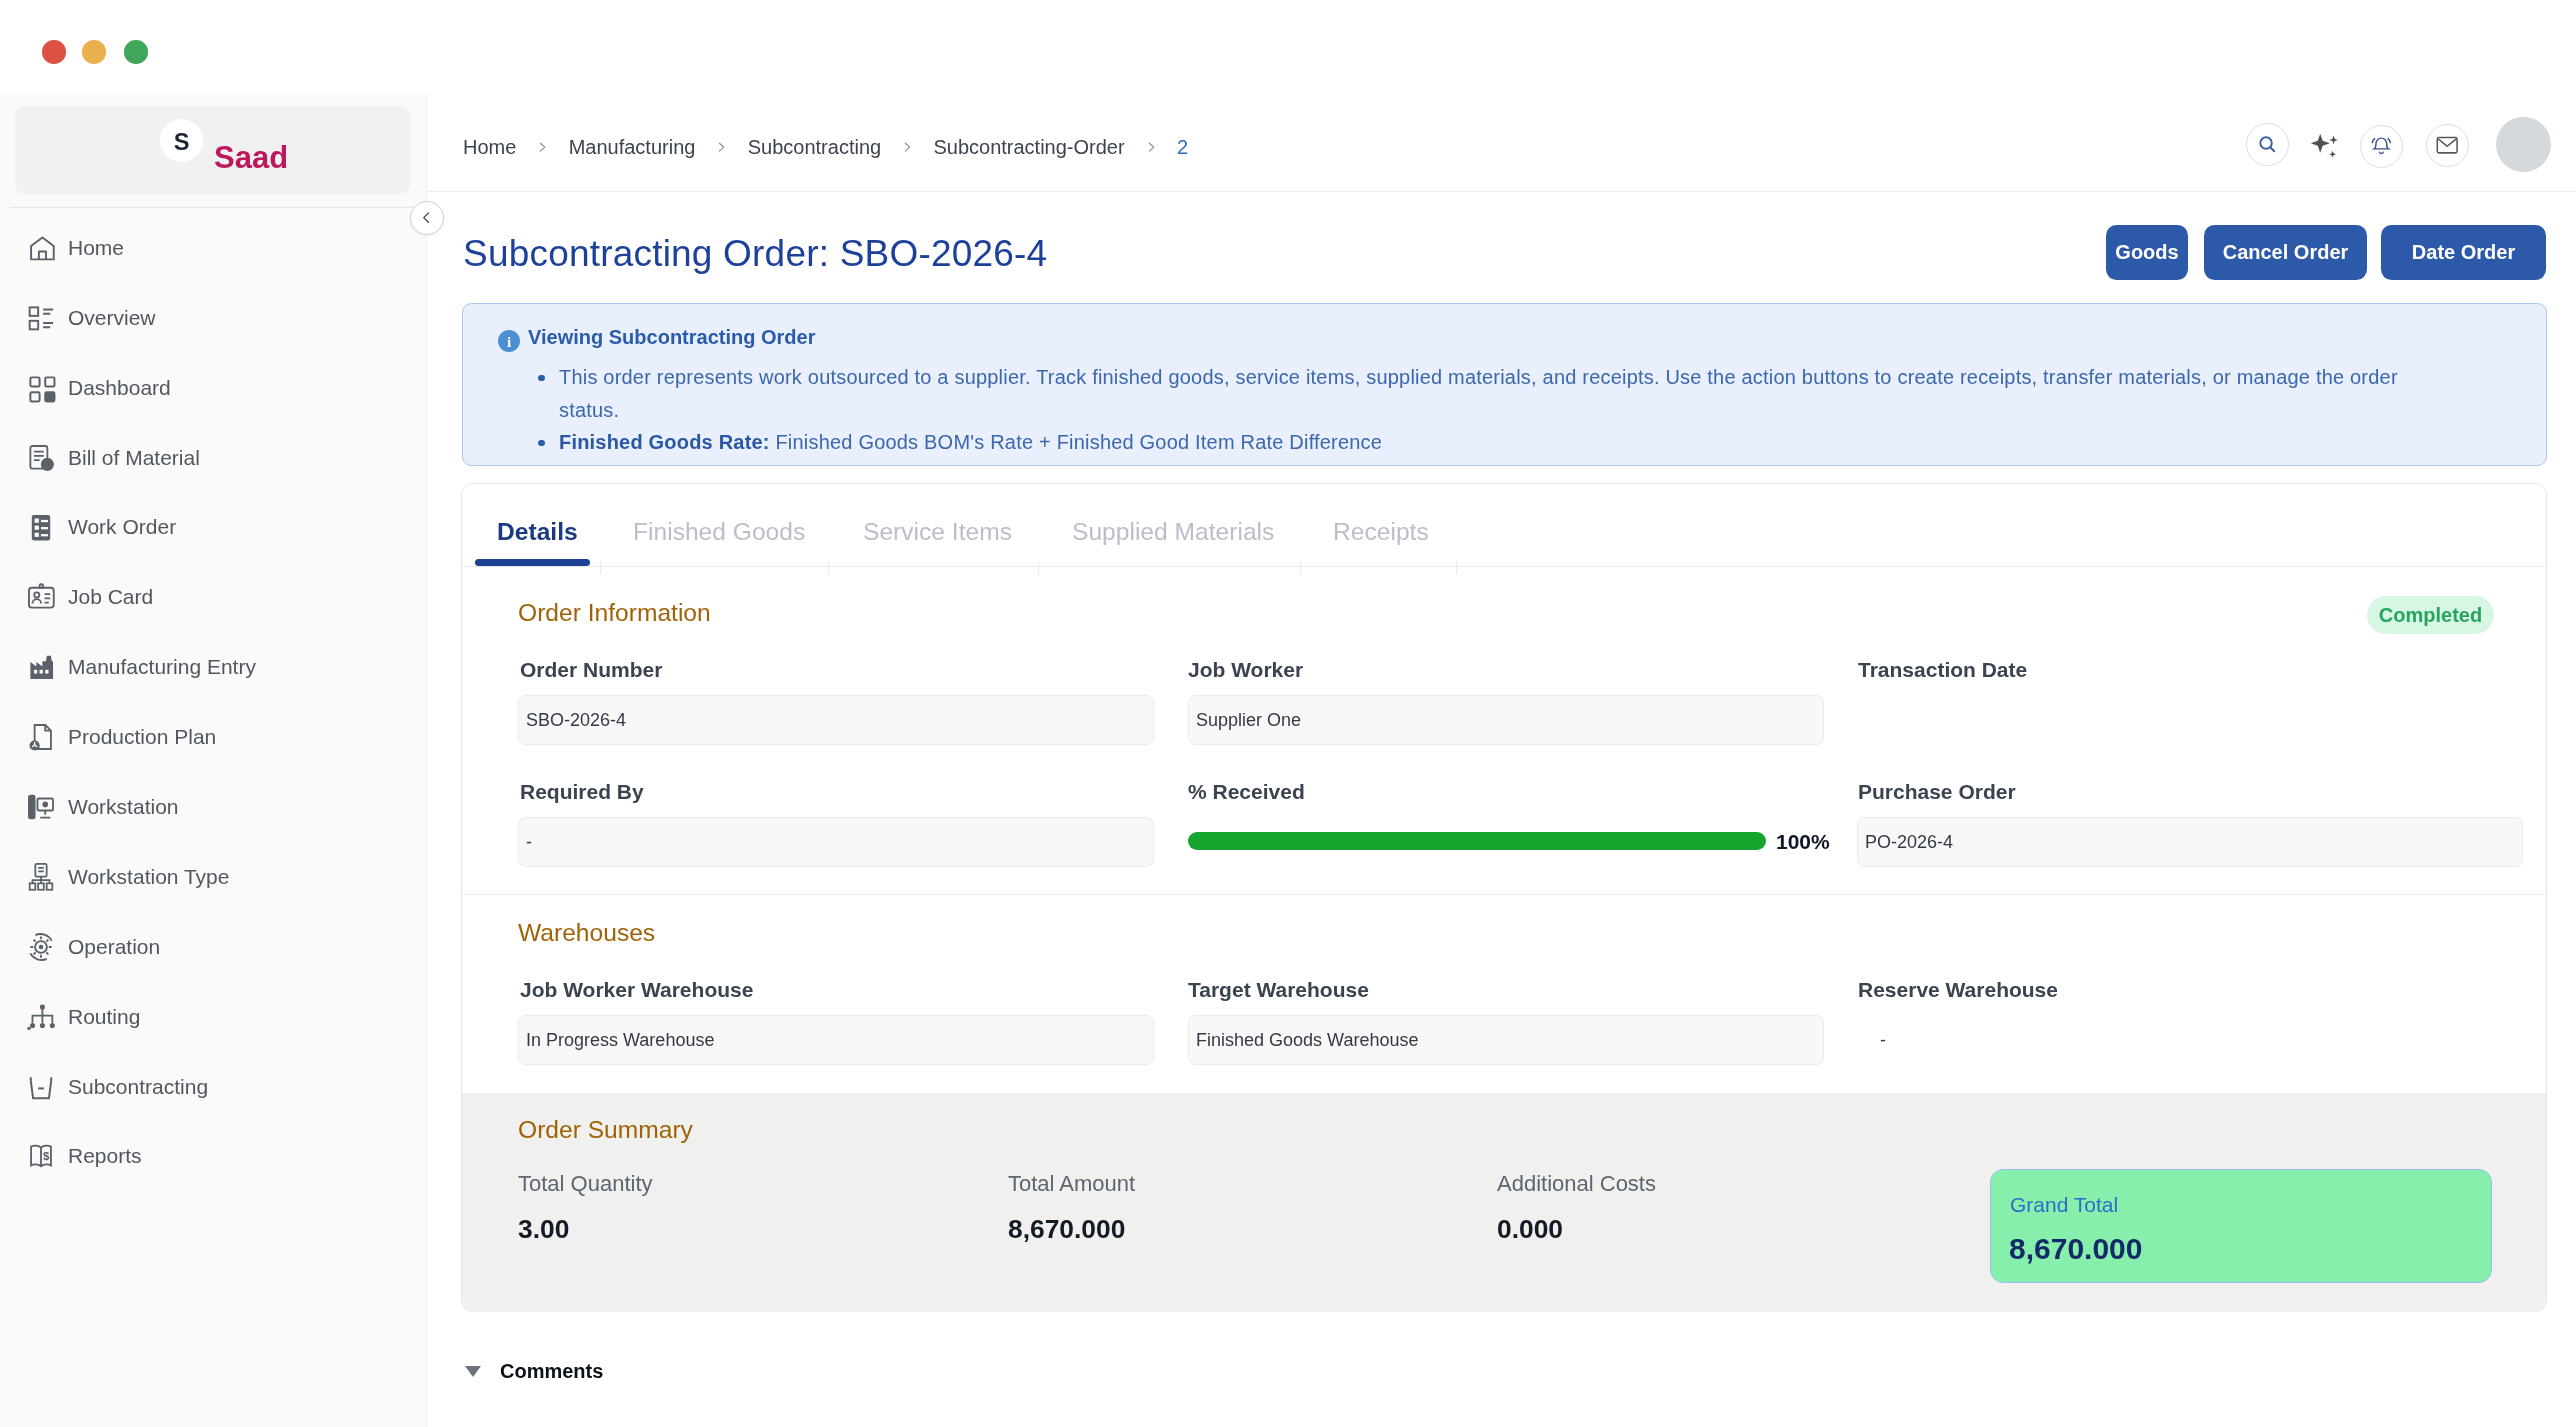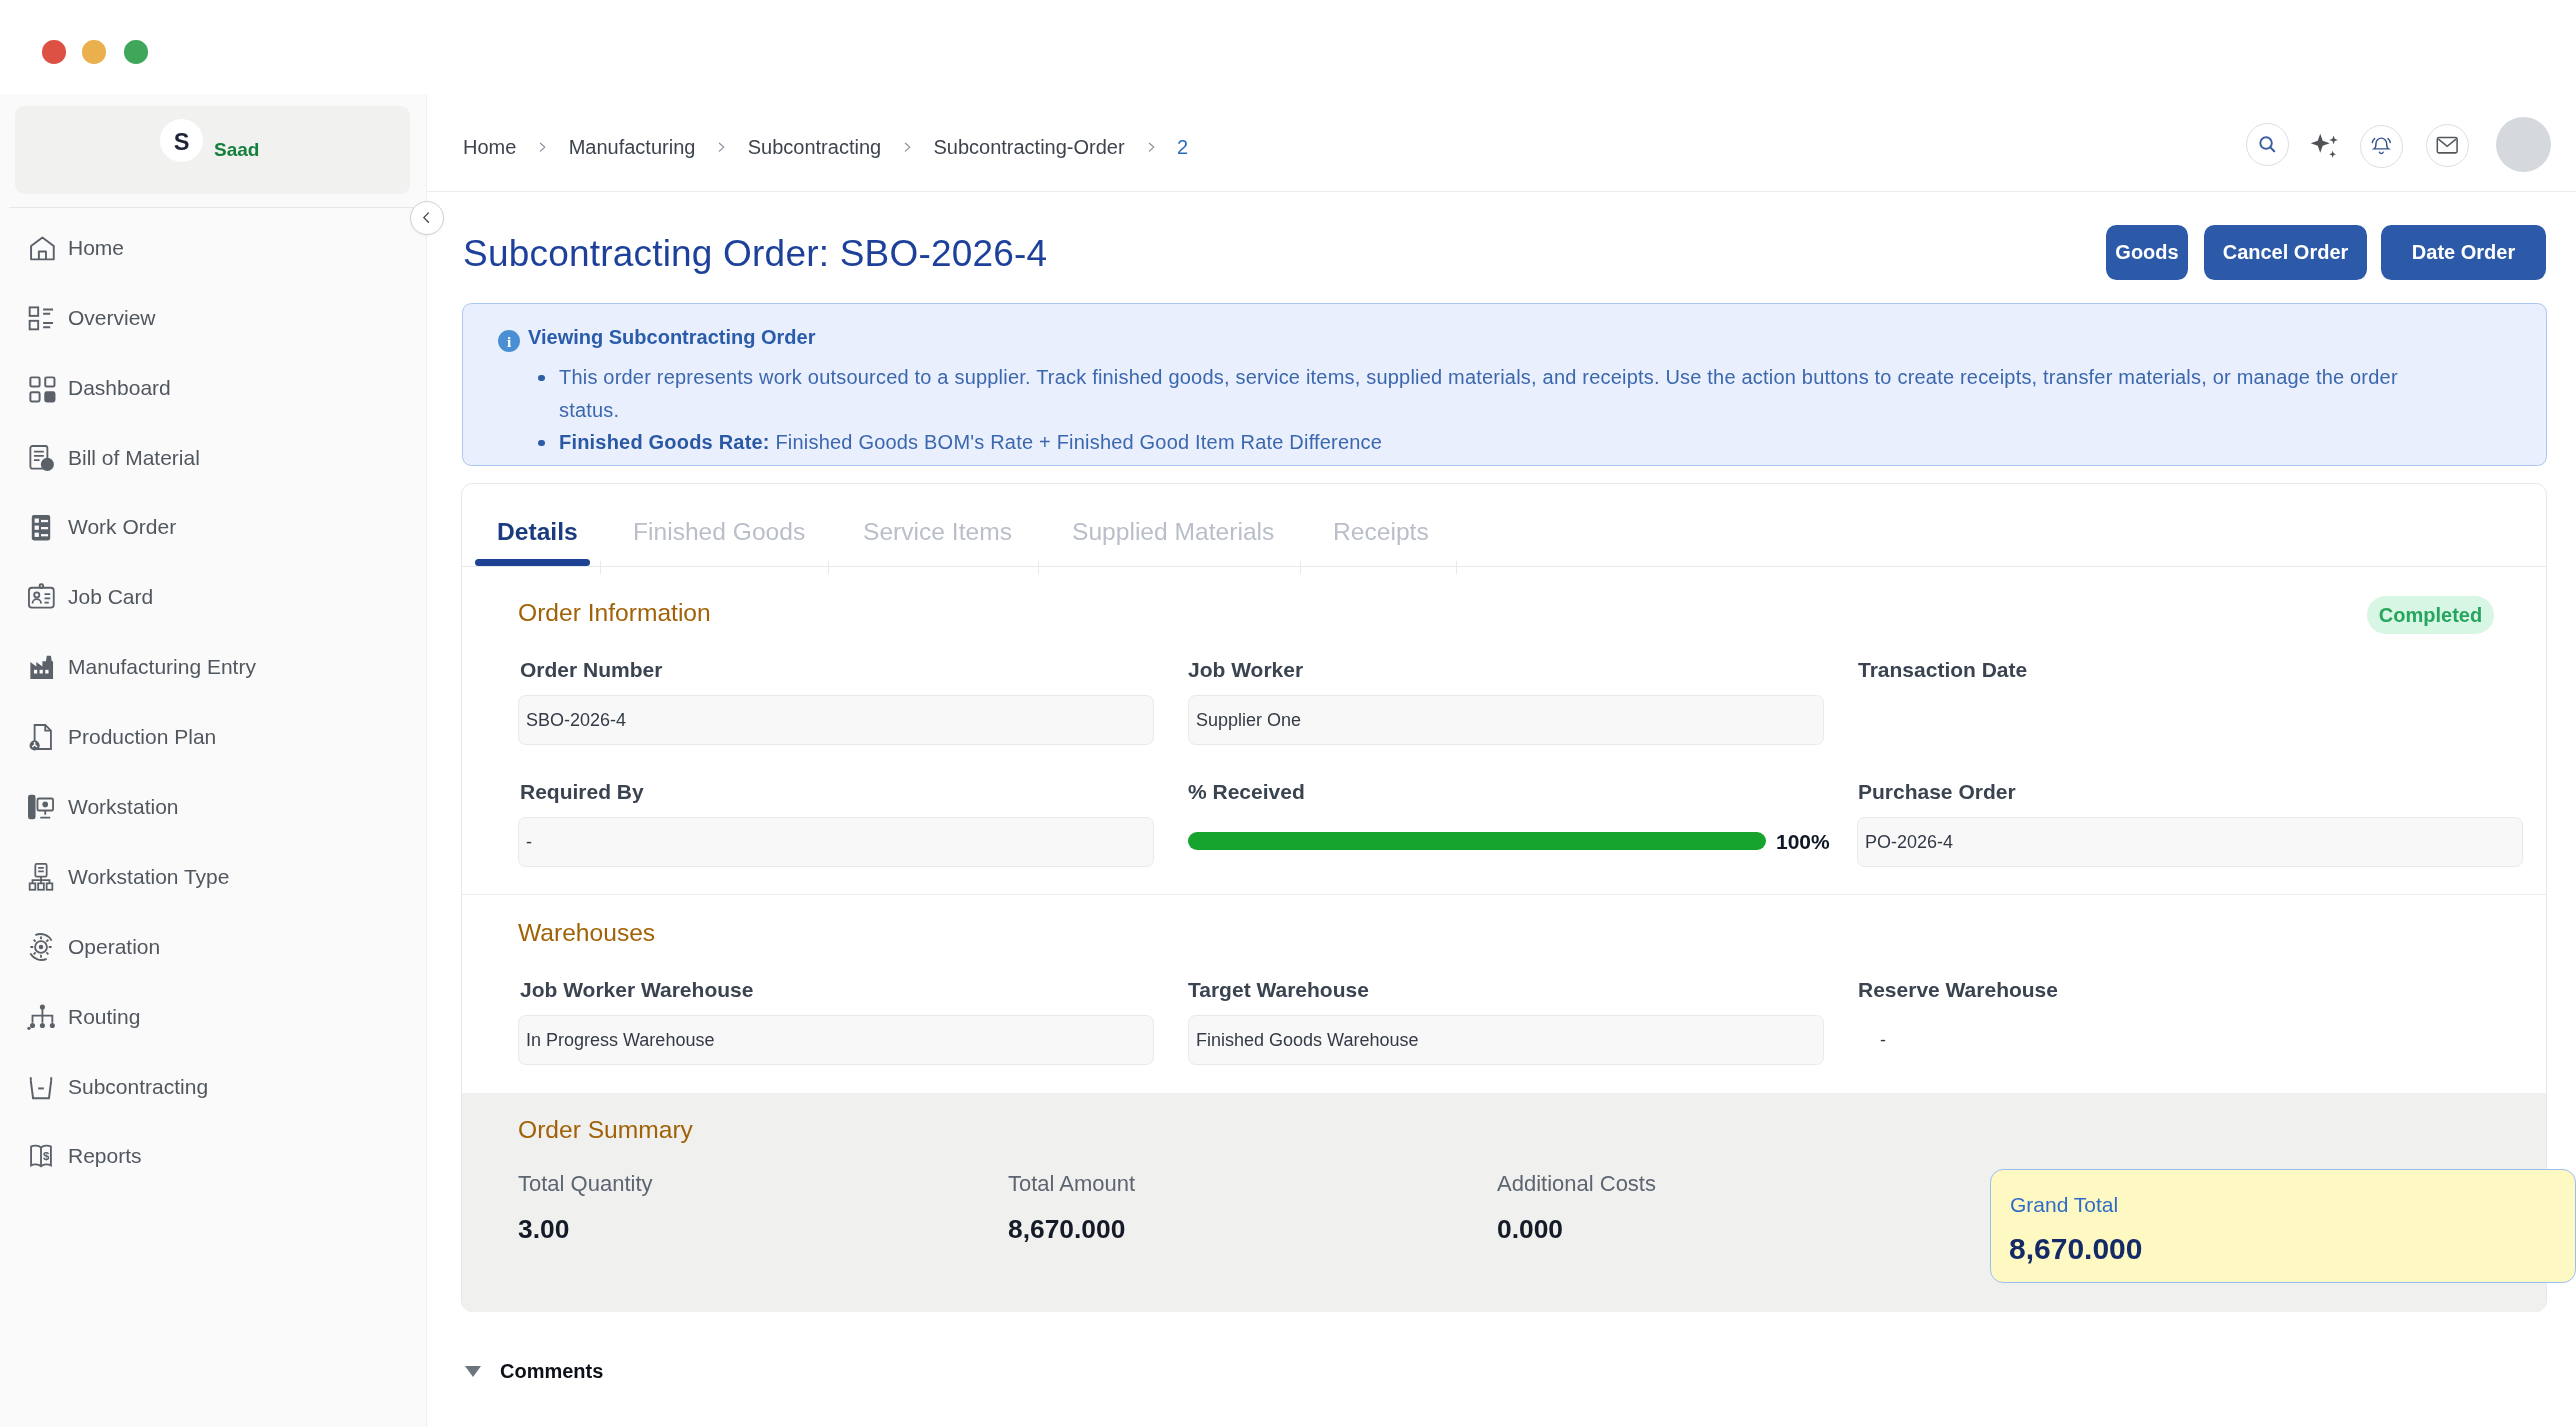--- a/index.html
+++ b/index.html
@@ -3,21 +3,21 @@
 <meta charset="utf-8">
 <style>
 *{margin:0;padding:0;box-sizing:border-box}
 html,body{width:2576px;height:1428px;background:#fff;font-family:"Liberation Sans",sans-serif;overflow:hidden}
 body{position:relative}
 .dot{position:absolute;width:23.6px;height:23.6px;border-radius:50%;top:40px}
 
 #sidebar{position:absolute;left:0;top:94px;width:427px;height:1333px;background:#fafafa;border-right:0.9px solid #f0f0ef}
 #saadbox{position:absolute;left:15px;top:12.3px;width:395px;height:88px;background:#f1f1ef;border-radius:9.4px}
 #saadbox .av{position:absolute;left:145px;top:12.3px;width:43px;height:43px;background:#fff;border-radius:50%;text-align:center;line-height:46px;font-weight:bold;font-size:23.6px;color:#1c2436}
-#saadbox .nm{position:absolute;left:199px;top:0;height:88px;line-height:88px;font-weight:bold;font-size:19px;color:#15803d}
+#saadbox .nm{position:absolute;left:199px;top:8px;height:88px;line-height:88px;font-weight:bold;font-size:31px;color:#be185d}
 #sdiv{position:absolute;left:9.4px;top:113px;width:408px;height:0.9px;background:#e7e7e5}
 .mi{position:absolute;left:0;width:427px;height:70px}
 .mi svg{position:absolute;left:23.6px;top:18px}
 .mi span{position:absolute;left:68px;top:0;line-height:70px;font-size:21px;color:#51575f}
 
 #topdiv{position:absolute;left:427px;top:191px;width:2149px;height:0.9px;background:#ededed}
 #crumbs{position:absolute;left:463px;top:133px;height:28px;display:flex;align-items:center;font-size:20px;color:#3d444d}
 #crumbs .sep{margin:0 20px;display:flex;align-items:center}
 #crumbs .cur{color:#2f6cc0}
 .cicon{position:absolute;border:1.4px solid #dadee3;border-radius:50%;width:43px;height:43px;background:#fff;display:flex;align-items:center;justify-content:center}
@@ -40,21 +40,21 @@
 .h2{position:absolute;font-size:24.6px;font-weight:normal;color:#a16207}
 .lbl{position:absolute;font-size:21px;font-weight:bold;color:#3a4350;white-space:nowrap}
 .inp{position:absolute;height:50px;background:#f8f8f8;border:1.4px solid #e9e9e9;border-radius:7.6px;font-size:18px;color:#333a45;line-height:48px;padding-left:7px;white-space:nowrap}
 #badge{position:absolute;left:1905px;top:112px;width:127px;height:38px;background:#d7f6e3;border-radius:19px;color:#27a55e;font-size:20px;font-weight:bold;text-align:center;line-height:38px}
 #secdiv{position:absolute;left:0;top:410px;width:100%;height:1.4px;background:#ececec}
 #pbar{position:absolute;left:726px;top:348px;width:578px;height:18.4px;background:#17a42e;border-radius:9.4px}
 #pct{position:absolute;left:1314px;top:346px;font-size:21px;font-weight:bold;color:#101826}
 #summary{position:absolute;left:0;top:609px;width:100%;height:219px;background:#f0f0ef;border-radius:0 0 10.4px 10.4px}
 .slbl{position:absolute;font-size:22px;color:#5d6571;top:78px}
 .sval{position:absolute;font-size:26.4px;font-weight:bold;color:#141b26;top:121px}
-#gt{position:absolute;left:1528px;top:76px;width:586px;height:114px;background:#fef9c3;border:1.9px solid #9bbdf3;border-radius:13.2px}
+#gt{position:absolute;left:1528px;top:76px;width:502px;height:114px;background:#86efac;border:1.9px solid #9bbdf3;border-radius:13.2px}
 #gt .l{position:absolute;left:19px;top:23px;font-size:21px;color:#2e6cc8}
 #gt .v{position:absolute;left:18px;top:62px;font-size:30px;font-weight:bold;color:#132a66}
 #comments{position:absolute;left:500px;top:1360px;font-size:20px;font-weight:bold;color:#0c1118}
 #ctri{position:absolute;left:465px;top:1366px;width:0;height:0;border-left:8.5px solid transparent;border-right:8.5px solid transparent;border-top:11.3px solid #6d747e}
 </style>
 </head>
 <body>
 
 <div class="dot" style="left:42px;background:#dd5144"></div>
 <div class="dot" style="left:82px;background:#eab04d"></div>

